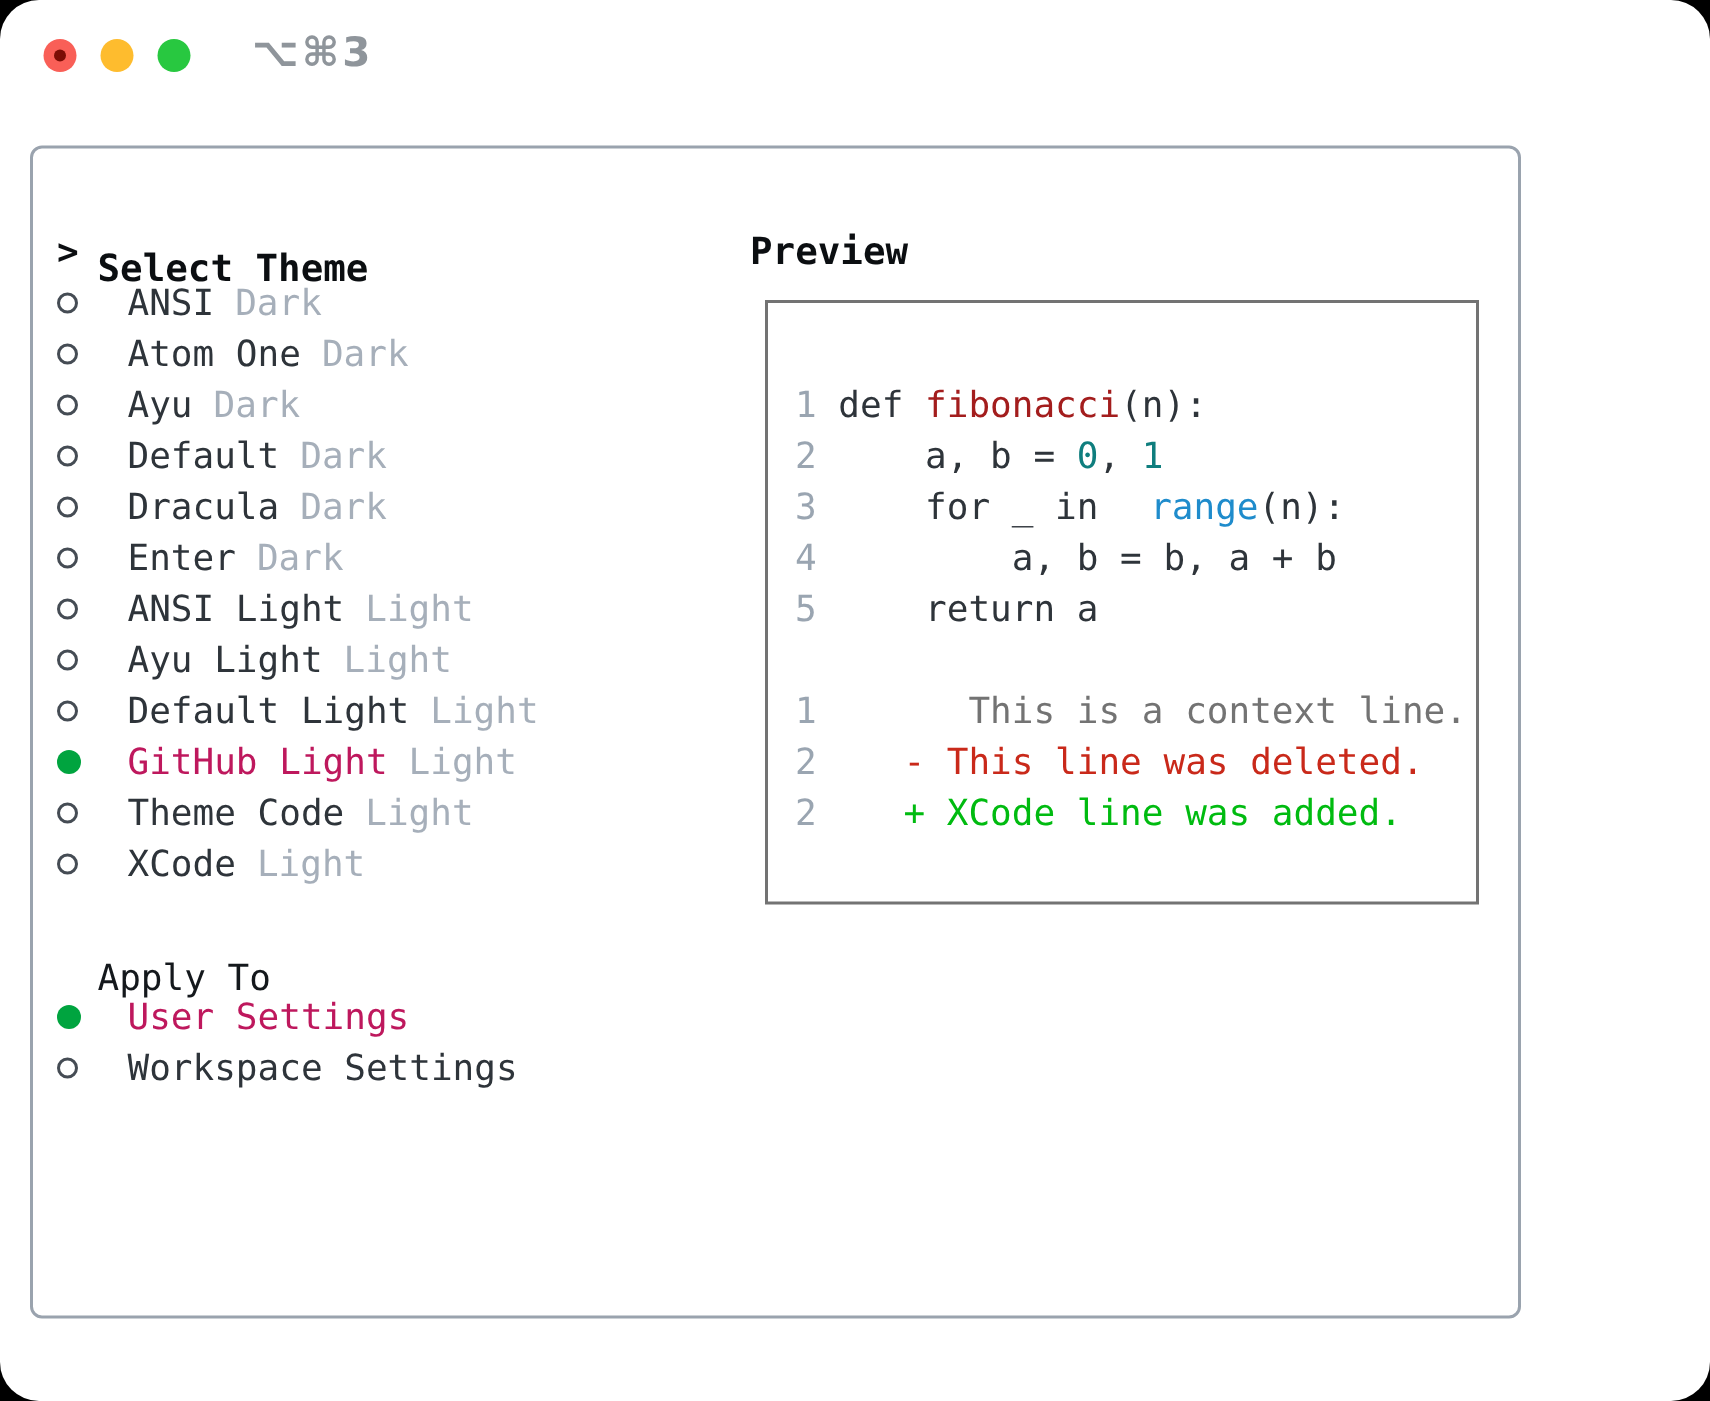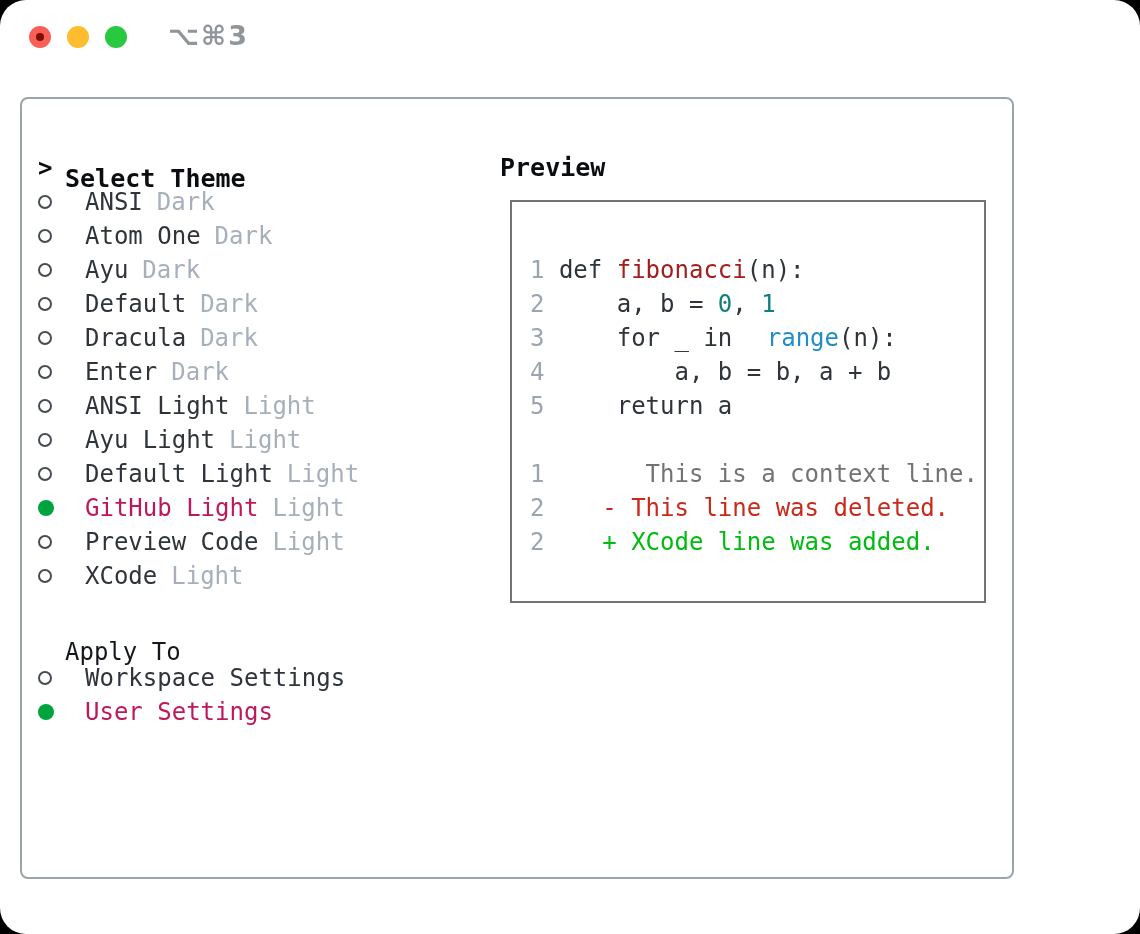--- a/index.html
+++ b/index.html
@@ -85,34 +85,34 @@
           <div class="row"><span class="marker"><span class="dot"></span></span><span class="name">ANSI</span><span class="tag">Dark</span></div>
           <div class="row"><span class="marker"><span class="dot"></span></span><span class="name">Atom One</span><span class="tag">Dark</span></div>
           <div class="row"><span class="marker"><span class="dot"></span></span><span class="name">Ayu</span><span class="tag">Dark</span></div>
           <div class="row"><span class="marker"><span class="dot"></span></span><span class="name">Default</span><span class="tag">Dark</span></div>
           <div class="row"><span class="marker"><span class="dot"></span></span><span class="name">Dracula</span><span class="tag">Dark</span></div>
           <div class="row"><span class="marker"><span class="dot"></span></span><span class="name">Enter</span><span class="tag">Dark</span></div>
           <div class="row"><span class="marker"><span class="dot"></span></span><span class="name">ANSI Light</span><span class="tag">Light</span></div>
           <div class="row"><span class="marker"><span class="dot"></span></span><span class="name">Ayu Light</span><span class="tag">Light</span></div>
           <div class="row"><span class="marker"><span class="dot"></span></span><span class="name">Default Light</span><span class="tag">Light</span></div>
           <div class="row"><span class="marker"><span class="dot selected"></span></span><span class="name sel">GitHub Light</span><span class="tag">Light</span></div>
-          <div class="row"><span class="marker"><span class="dot"></span></span><span class="name">Preview Code</span><span class="tag">Light</span></div>
+          <div class="row"><span class="marker"><span class="dot"></span></span><span class="name">Theme Code</span><span class="tag">Light</span></div>
           <div class="row"><span class="marker"><span class="dot"></span></span><span class="name">XCode</span><span class="tag">Light</span></div>
         </div>
 
       <div class="blank-row"></div>
 
       <div class="row">
         <span class="marker"></span>
         <span class="apply-title">Apply To</span>
       </div>
 
       <div id="apply-list">
+          <div class="row"><span class="marker"><span class="dot selected"></span></span><span class="name sel">User Settings</span></div>
           <div class="row"><span class="marker"><span class="dot"></span></span><span class="name">Workspace Settings</span></div>
-          <div class="row"><span class="marker"><span class="dot selected"></span></span><span class="name sel">User Settings</span></div>
         </div>
 
       <div class="blank-row"></div>
 
     </div>
 
     <div class="preview-title">Preview</div>
 
     <div class="preview-box">
       <div id="preview-lines">

